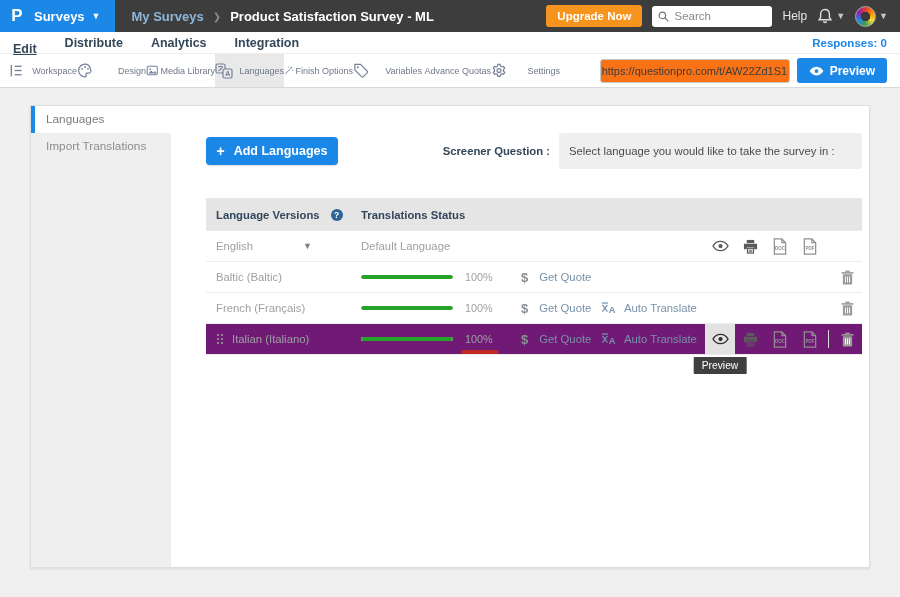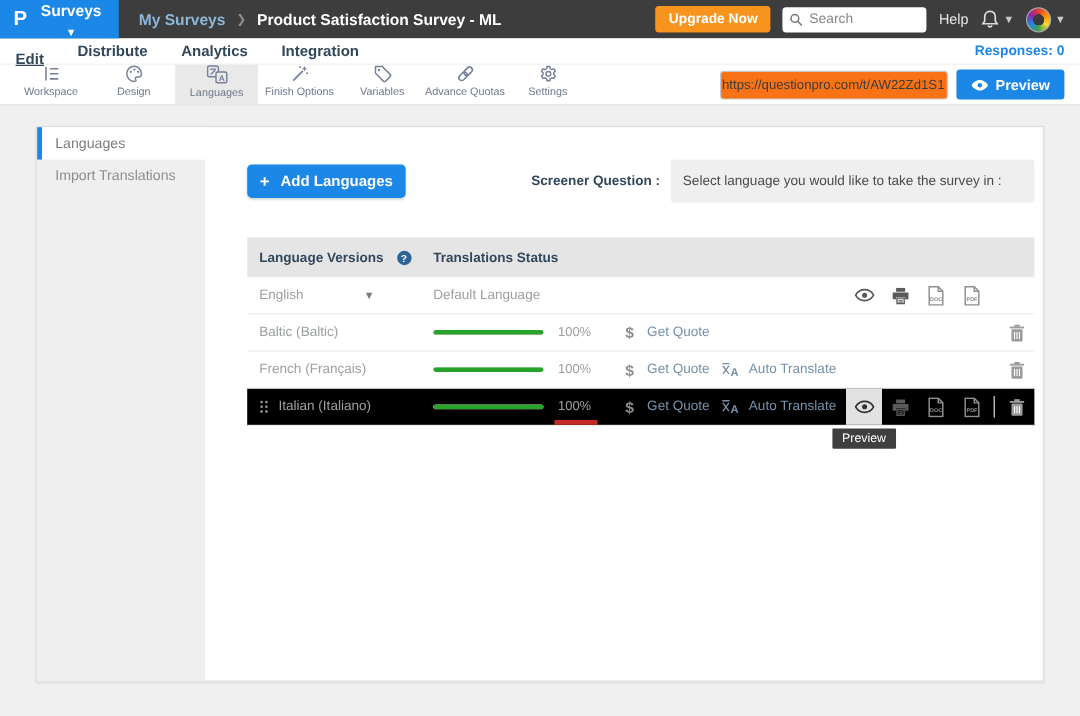--- a/index.html
+++ b/index.html
@@ -8,21 +8,21 @@
     font-family: "Liberation Sans", sans-serif;
     background:#f0f0f1; position:relative; overflow:hidden;
     -webkit-font-smoothing:antialiased;
   }
   svg { display:block; }
 
   
   .topbar { height:32px; background:#3d3d3d; display:flex; align-items:center; }
   .brand { background:#1b87e6; height:32px; display:flex; align-items:center; padding:0 14px 0 0; }
   .logo { width:34px; text-align:center; color:#fff; font-weight:bold; font-size:17px; cursor:pointer; }
-  .surveys-menu { color:#fff; font-size:13px; font-weight:bold; display:flex; align-items:center; gap:7px; cursor:pointer;flex-direction:column; }
+  .surveys-menu { color:#fff; font-size:13px; font-weight:bold; display:flex; align-items:center; gap:7px; cursor:pointer; }
   .caret { font-size:9px; line-height:1; }
   .surveys-menu .caret { color:#fff; }
   .breadcrumb { color:#8cb6da; font-size:13px; font-weight:bold; margin-left:17px; cursor:pointer; }
   .crumb-sep { color:#8a8a8a; font-size:10px; margin:0 9px; }
   .survey-title { color:#fff; font-size:13px; font-weight:bold; }
   .topbar-right { margin-left:auto; display:flex; align-items:center; gap:10px; padding-right:12px; }
   .upgrade-btn { background:#f7941e; border:none; color:#fff; font-family:inherit; font-weight:bold; font-size:11.5px; padding:5px 11px; border-radius:3px; cursor:pointer; }
   .searchbox { background:#fff; border-radius:3px; height:21px; width:120px; display:flex; align-items:center; padding:0 6px; gap:5px; }
   .searchbox input { border:none; outline:none; width:90px; font-size:11.5px; font-family:inherit; color:#444; }
   .searchbox input::placeholder { color:#888; }
@@ -36,21 +36,21 @@
   }
 
   
   .navrow { height:22px; background:#fff; display:flex; align-items:center; padding:0 13px; border-bottom:1px solid #ededed; }
   .nav-item { font-size:12.5px; font-weight:bold; color:#33475b; margin-right:28px; cursor:pointer; }
   .nav-item.active { text-decoration:underline;margin-top:12px; }
   .responses { margin-left:auto; color:#1b87e6; font-size:11.5px; font-weight:bold; }
 
   
   .toolbar { height:34px; background:#fff; border-bottom:1px solid #d9d9d9; display:flex; align-items:stretch; padding-left:8px; }
-  .tool { width:69px; display:flex; flex-direction:column; align-items:center; justify-content:flex-start; gap:2px; color:#77809a; cursor:pointer; }
+  .tool { width:69px; display:flex; flex-direction:row; align-items:center; justify-content:space-between; gap:2px; color:#77809a; cursor:pointer; }
   .tool-label { font-size:9px; color:#6f7888; white-space:nowrap; }
   .tool.active { background:#e9e9e9; }
   .toolbar-right { margin-left:auto; display:flex; align-items:center; gap:7px; padding-right:13px; }
   .url-box { display:flex; align-items:center; justify-content:space-between; border:1px solid #c7c7c7; border-radius:3px; height:24px; width:190px; background:#f97316; font-size:11px; color:#3c3c3c; padding:0 1px; cursor:text; overflow:hidden; white-space:nowrap; }
   .preview-btn { background:#1b87e6; border:none; color:#fff; font-family:inherit; border-radius:3px; height:25px; padding:0 12px; display:flex; align-items:center; gap:6px; font-size:12px; font-weight:bold; cursor:pointer; }
 
   
   .panel { position:absolute; left:30px; top:105px; width:840px; height:463px; background:#fff; border:1px solid #dedede; box-shadow:0 1px 2px rgba(0,0,0,.1); display:flex; }
   .sidebar { width:140px; background:#efefef; flex-shrink:0; }
   .side-item { height:27px; line-height:27px; padding-left:15px; font-size:11.8px; color:#8b8d90; cursor:pointer; }
@@ -60,21 +60,21 @@
   .content-top { display:flex; align-items:center; }
   .add-btn { background:#1b87e6; border:none; color:#fff; font-family:inherit; border-radius:4px; height:28px; width:132px; display:flex; align-items:center; justify-content:center; gap:9px; font-size:12.5px; font-weight:bold; cursor:pointer; box-shadow:0 1px 2px rgba(0,0,0,.15); }
   .plus { font-size:14px; font-weight:bold; }
   .screener-label { margin-left:auto; font-size:11.3px; font-weight:bold; color:#33475b; margin-right:9px; white-space:nowrap; }
   .screener-select { width:303px; height:36px; background:#efefef; border-radius:3px; font-size:11.3px; color:#4a4a4a; display:flex; align-items:center; padding:0 10px; cursor:pointer; flex-shrink:0; white-space:nowrap; overflow:hidden; }
 
   
   .lang-table { margin-top:29px; }
   .trow { display:flex; align-items:center; height:31px; border-bottom:1px solid #ececec; font-size:11.3px; color:#9da0a3; position:relative; }
   .trow.thead { background:#e5e5e5; border-top:1px solid #e7e7e7; height:33px; color:#33475b; font-weight:bold; }
-  .trow.hovered { background:#000000; }
+  .trow.hovered { background:#701a75; }
   .c-name { width:155px; padding-left:10px; display:flex; align-items:center; gap:6px; flex-shrink:0; }
   .name-dd { display:flex; width:96px; justify-content:space-between; align-items:center; cursor:pointer; }
   .name-dd .caret { color:#7c7c7c; }
   .q-icon { width:12px; height:12px; border-radius:50%; background:#2e6396; color:#fff; font-size:8.5px; font-weight:bold; display:inline-flex; align-items:center; justify-content:center; margin-left:5px; }
   .c-status { width:160px; display:flex; align-items:center; gap:12px; flex-shrink:0; }
   .progress-track { width:92px; height:4px; border-radius:2px; background:#e0e0e0; overflow:hidden; }
   .progress-fill { height:100%; width:100%; background:#28a32a; border-radius:2px; }
   .pct { font-size:10.8px; position:relative; }
   .pct.flagged::after { content:""; position:absolute; left:-3px; right:-5px; bottom:-9px; height:4px; background:#c22a25; }
   .c-quote { width:80px; display:flex; gap:11px; align-items:center; flex-shrink:0; }
@@ -149,20 +149,28 @@
   </div>
   <div class="tool">
     <svg width="16" height="15" viewBox="0 0 16 16">
         <path d="M8 1.2a6.8 6.8 0 100 13.6c1.5 0 1.7-1 1.1-1.8-.7-1-.1-2.1 1.1-2.1h1.6a2.6 2.6 0 002.3-3.8C13.2 3.4 11 1.2 8 1.2z" fill="none" stroke="currentColor" stroke-width="1.3"></path>
         <circle cx="4.8" cy="6.2" r="1" fill="currentColor"></circle>
         <circle cx="8" cy="4.3" r="1" fill="currentColor"></circle>
         <circle cx="11.2" cy="6.2" r="1" fill="currentColor"></circle>
       </svg>
     <span class="tool-label">Design</span>
   </div>
+  <div class="tool">
+    <svg width="16" height="15" viewBox="0 0 16 16">
+        <rect x="1.5" y="2.5" width="13" height="11" rx="1.5" fill="none" stroke="currentColor" stroke-width="1.3"></rect>
+        <circle cx="5.3" cy="6.3" r="1.1" fill="currentColor"></circle>
+        <path d="M3.2 12l3.4-4 2.9 3 2-2.4 2.3 3.4z" fill="currentColor"></path>
+      </svg>
+    <span class="tool-label">Media Library</span>
+  </div>
   <div class="tool active">
     <svg width="18" height="16" viewBox="0 0 18 16">
         <rect x="1" y="1" width="9" height="9" rx="1.5" fill="none" stroke="currentColor" stroke-width="1.2"></rect>
         <line x1="3" y1="3.6" x2="8" y2="3.6" stroke="currentColor" stroke-width="1.1"></line>
         <line x1="3.6" y1="8" x2="7.4" y2="4.4" stroke="currentColor" stroke-width="1.1"></line>
         <rect x="8" y="6" width="9" height="9" rx="1.5" fill="#e9e9e9" stroke="currentColor" stroke-width="1.2"></rect>
         <text x="10.3" y="13.3" font-size="7" font-weight="bold" fill="currentColor">A</text>
       </svg>
     <span class="tool-label">Languages</span>
   </div>

